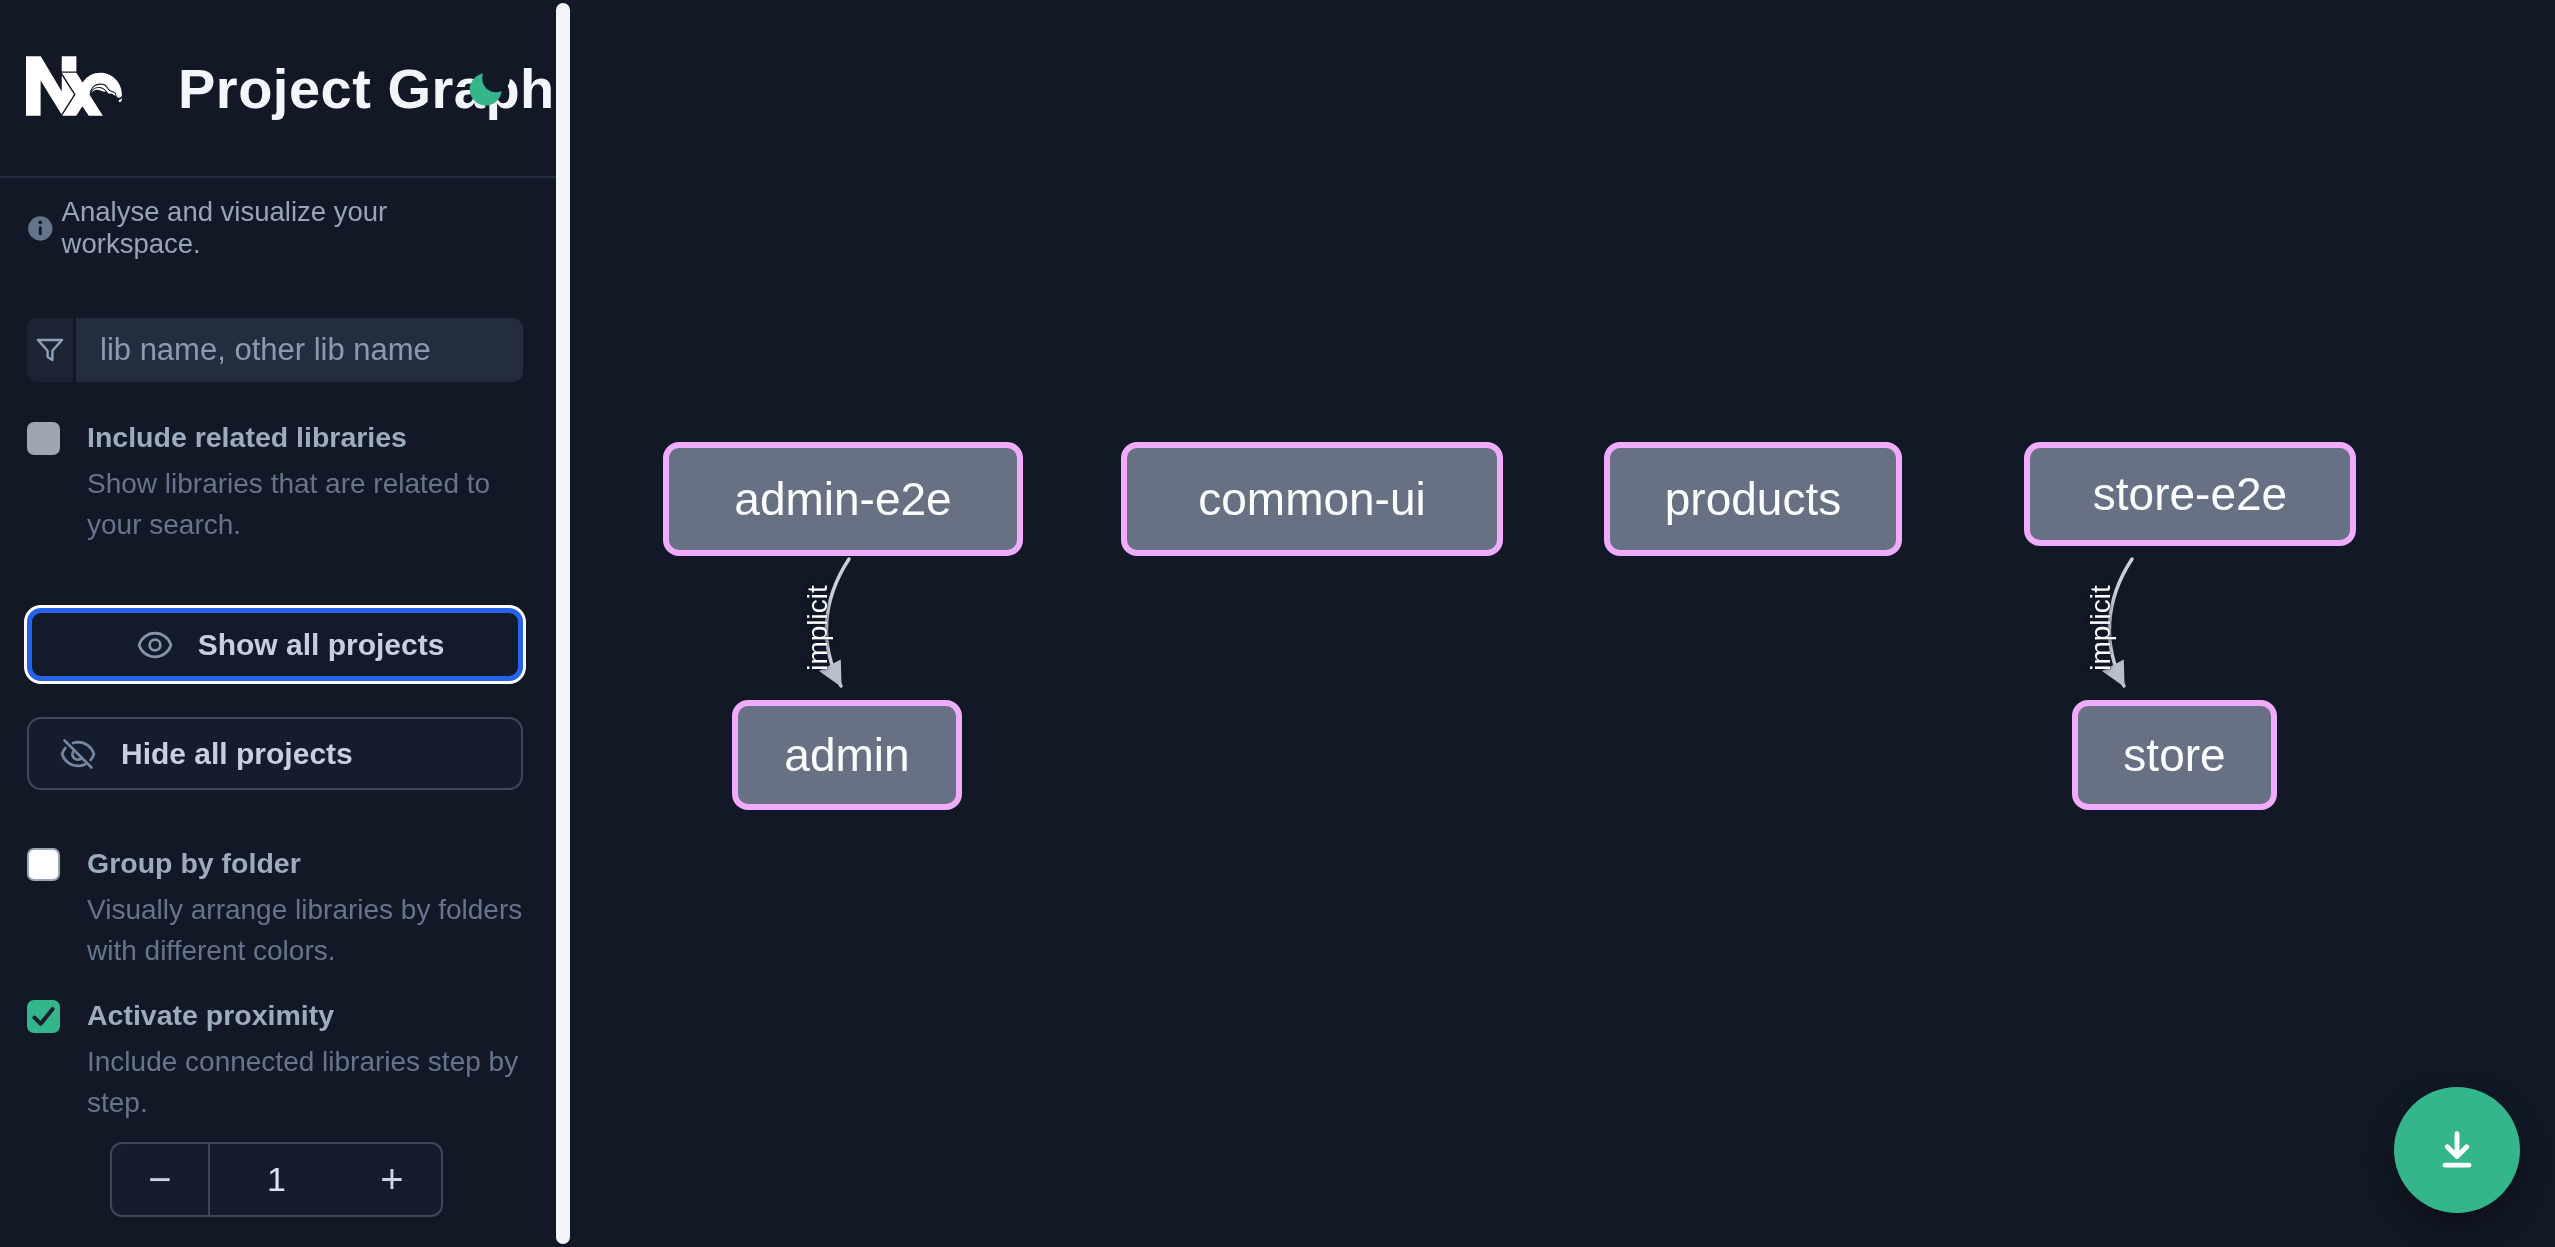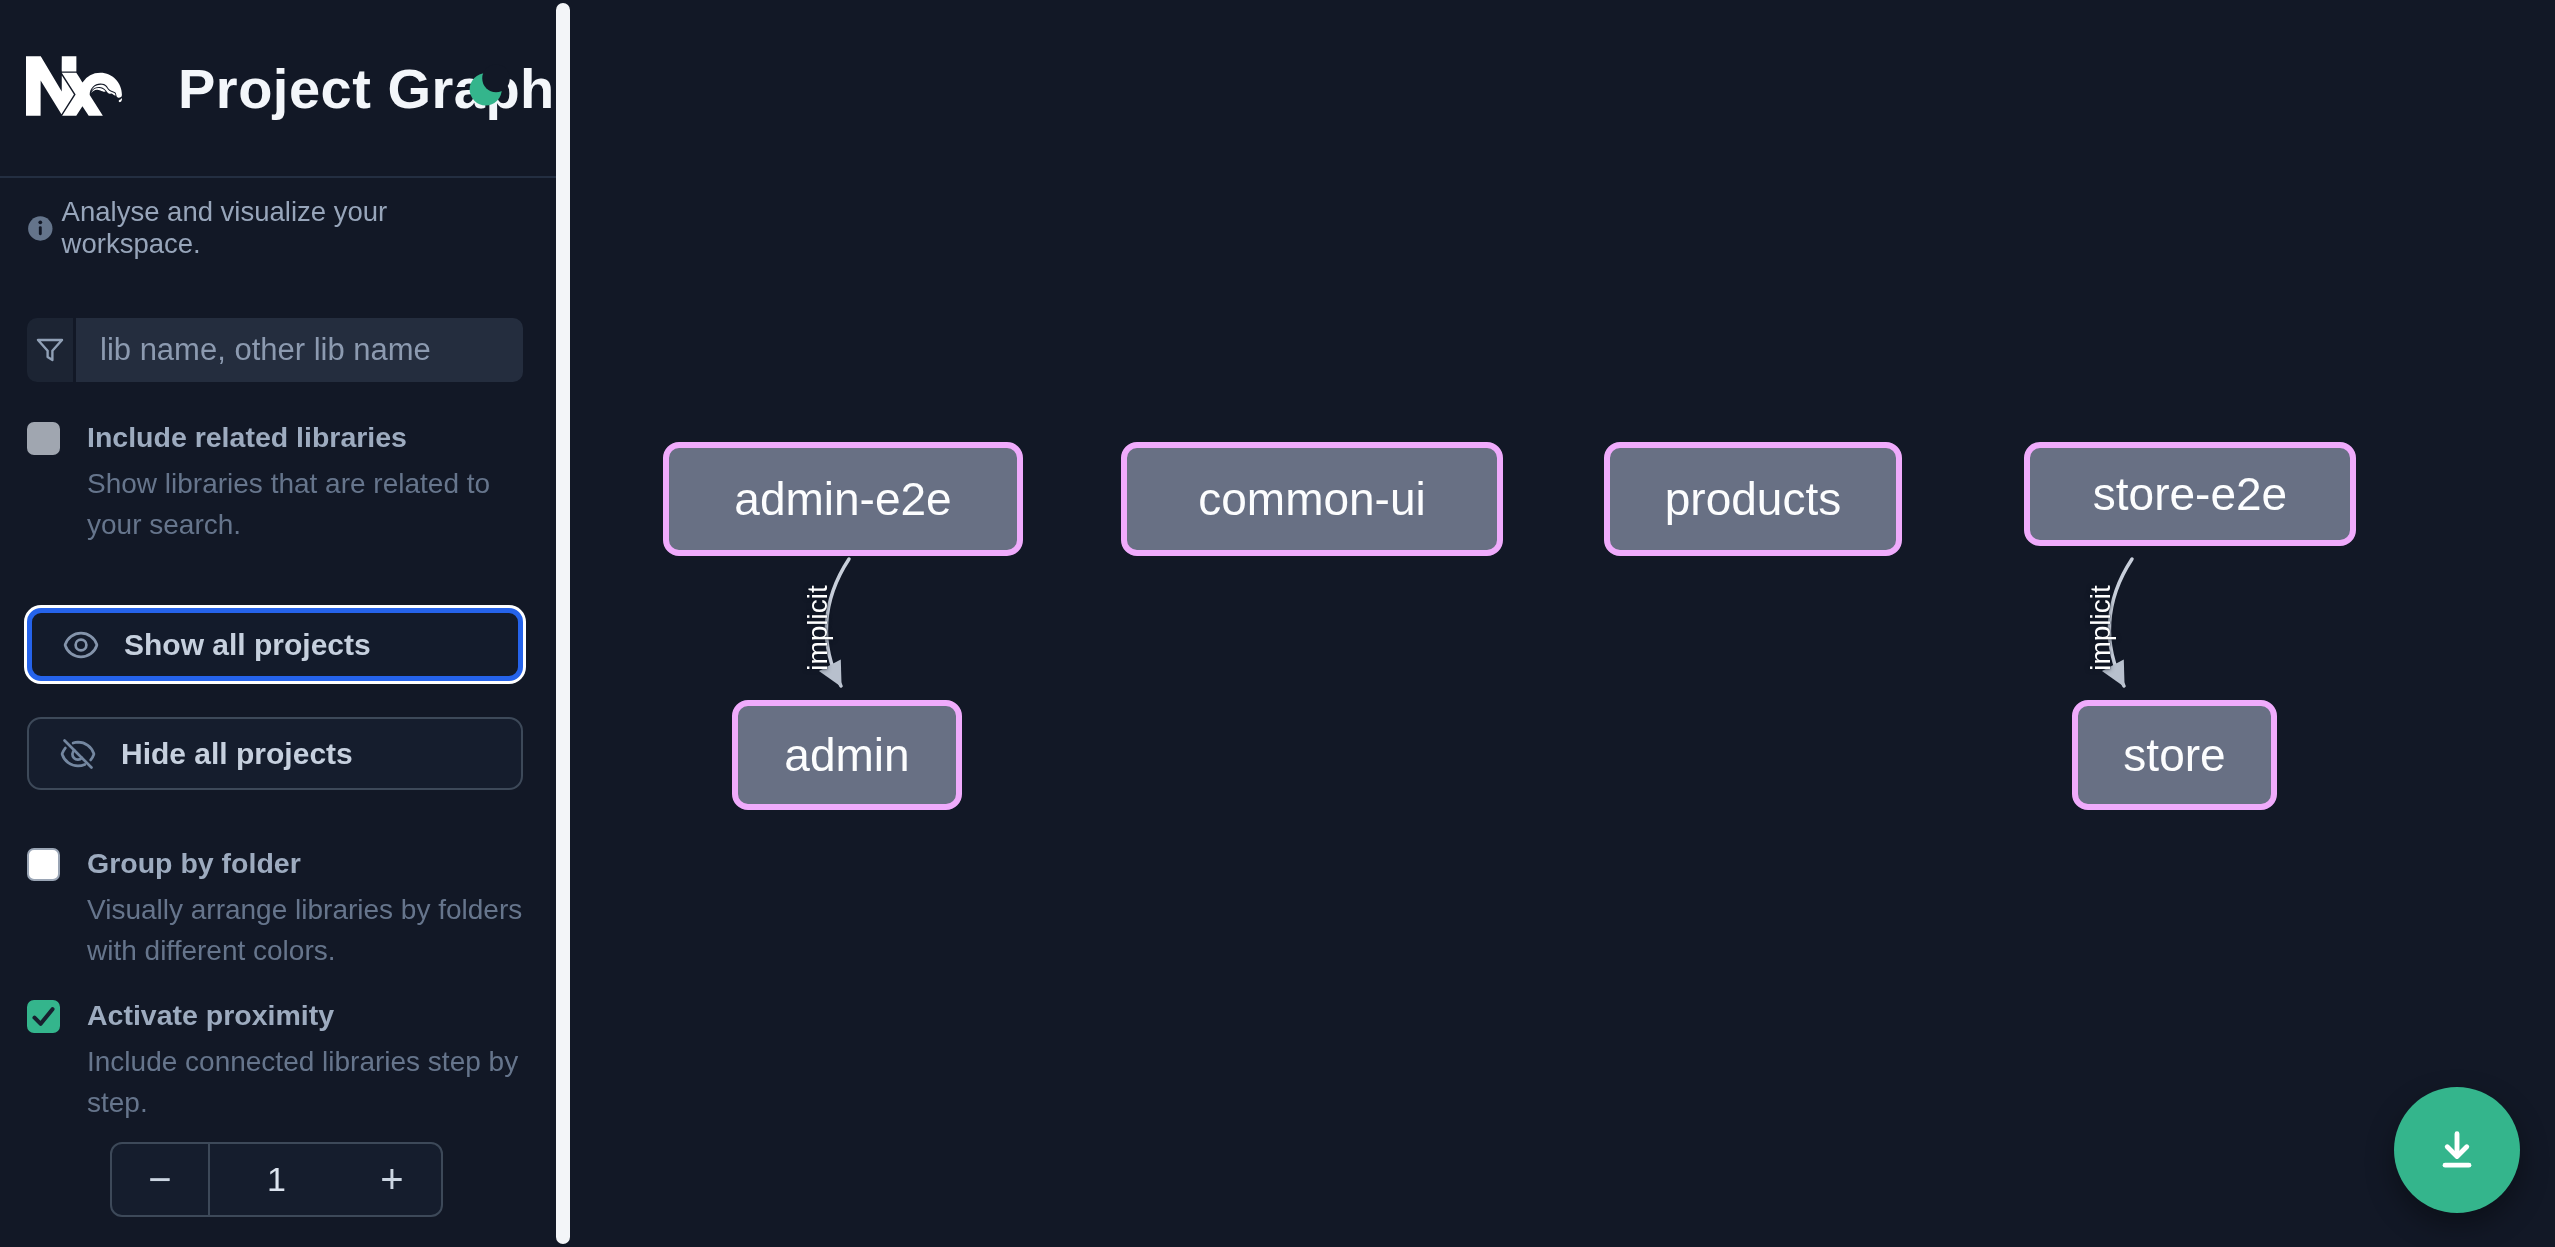--- a/index.html
+++ b/index.html
@@ -40,21 +40,21 @@
   .cb-green { background:#34b58c; }
   .cb-green svg { position:absolute; left:3px; top:3px; }
   .toggle-text { margin-left:27px; width:440px; }
   .toggle-label { font-size:28.5px; font-weight:600; color:#9dabbf; line-height:34px; }
   .toggle-desc { margin-top:9px; font-size:28px; color:#66758c; line-height:41px; }
 
   .btn { position:absolute; left:27px; width:496px; height:73px; border-radius:14px;
          display:flex; align-items:center; gap:24px; padding-left:30px; cursor:pointer;
          font-family:"Liberation Sans","DejaVu Sans",sans-serif; }
   .btn span { font-size:30px; font-weight:600; color:#c6d0de; }
-  .btn-focused { background:#131b2b; border:5px solid #2563eb; box-shadow:0 0 0 3px #ffffff; }
+  .btn-focused { background:#131b2b; border:5px solid #2563eb; box-shadow:0 0 0 3px #ffffff;justify-content:center; }
   .btn-plain { background:#151d2d; border:2px solid #3d4959; }
 
   .stepper { position:absolute; left:110px; top:1142px; width:333px; height:75px;
              border:2px solid #3d4959; border-radius:12px; background:#151d2d;
              display:flex; overflow:hidden; }
   .stepper button { background:none; border:none; cursor:pointer; color:#cbd5e1;
                     font-size:40px; font-family:"Liberation Sans","DejaVu Sans",sans-serif; }
   .step-minus { width:96px; }
   .step-plus  { width:98px; border-left:2px solid #3d4959; }
   .step-value { flex:1; border-left:2px solid #3d4959; display:flex; align-items:center;

